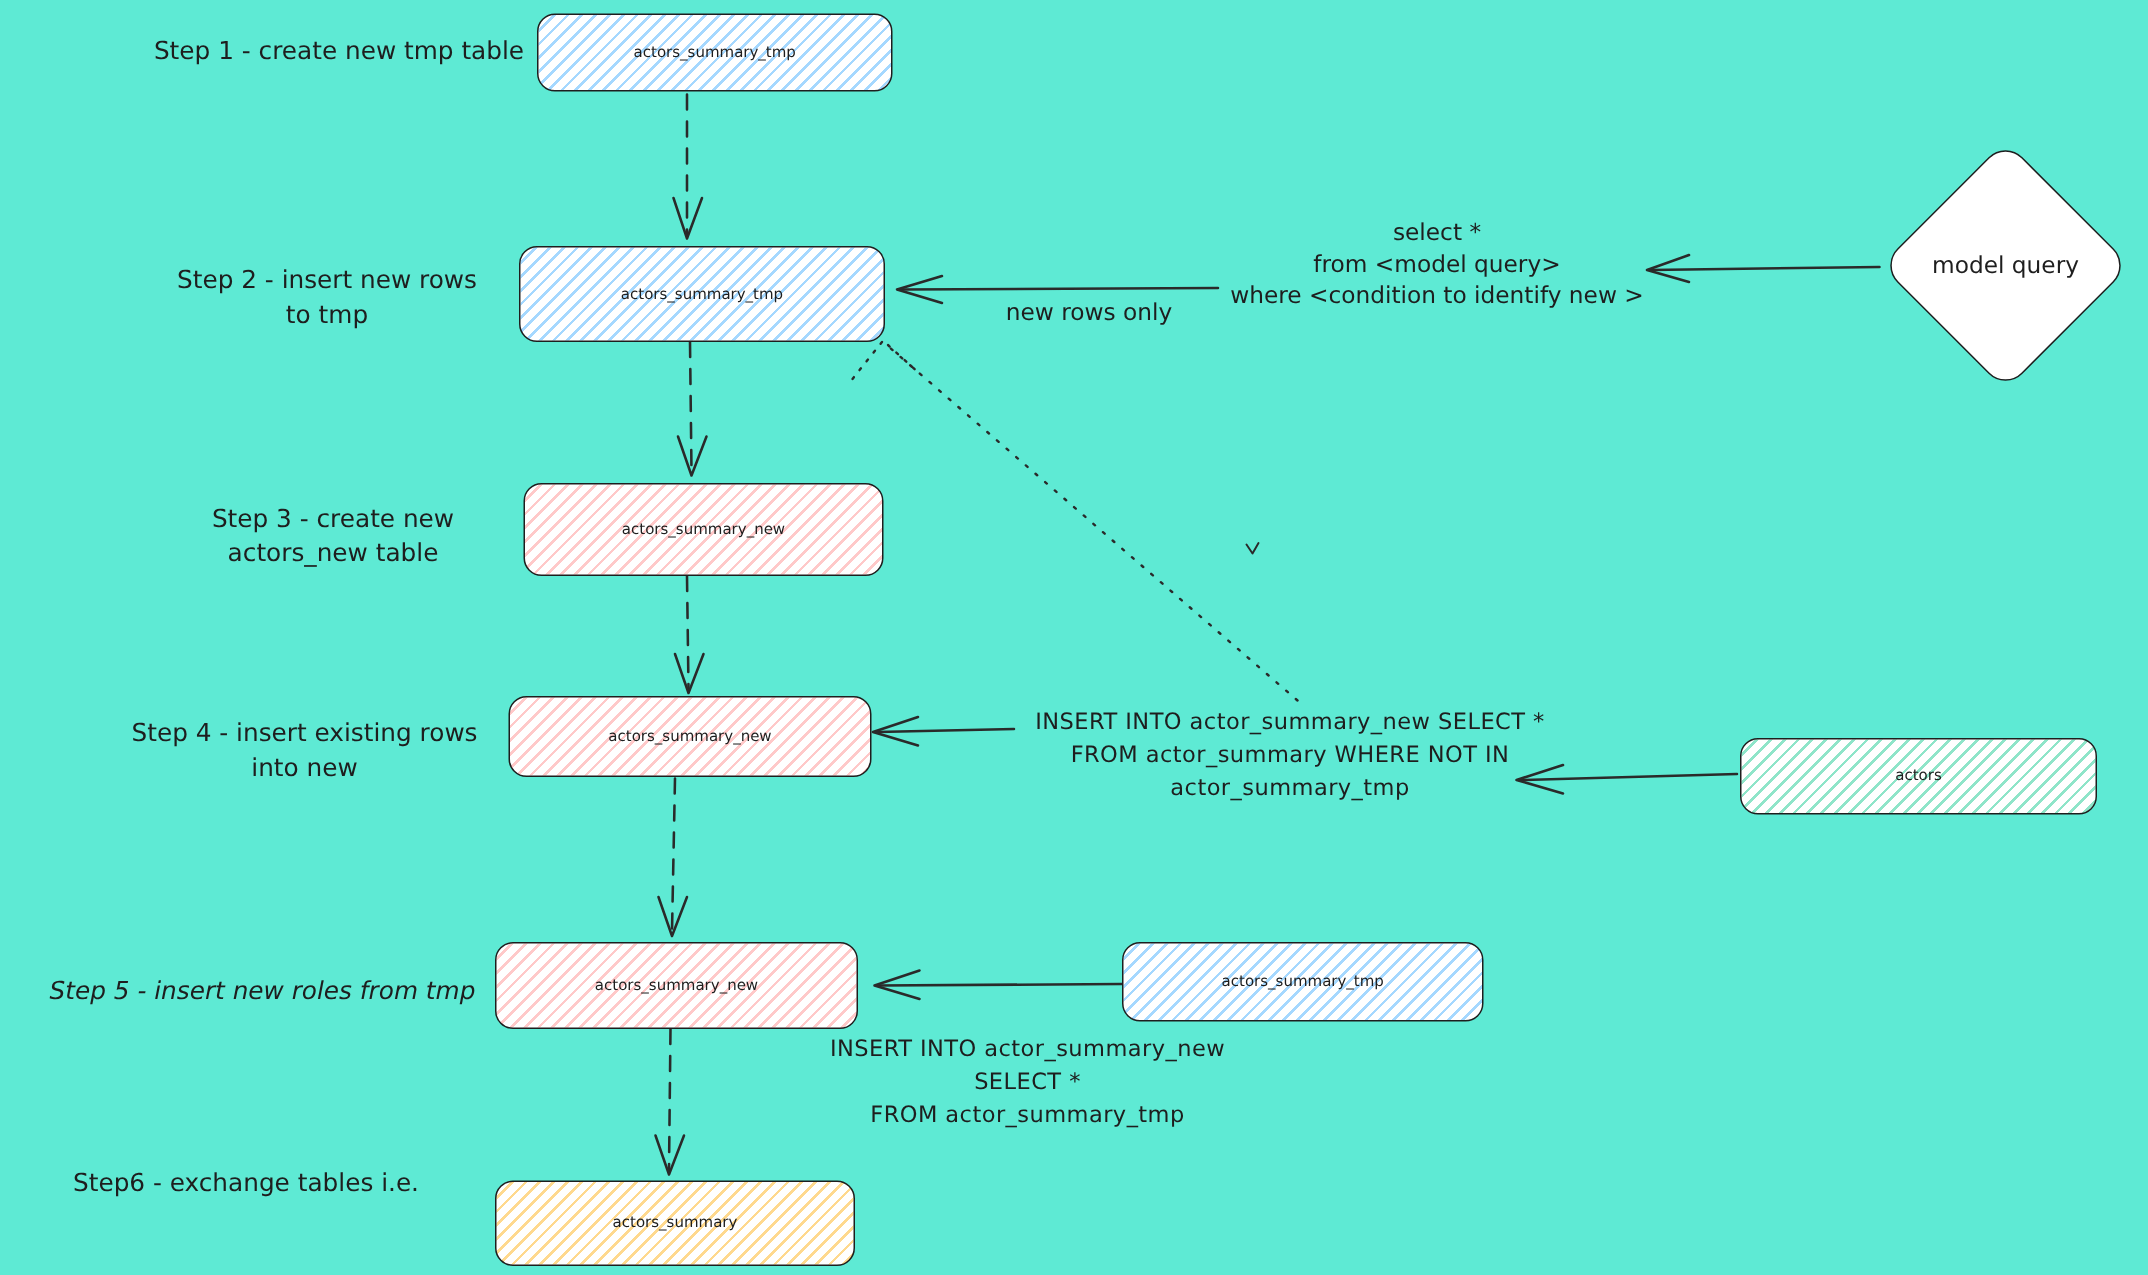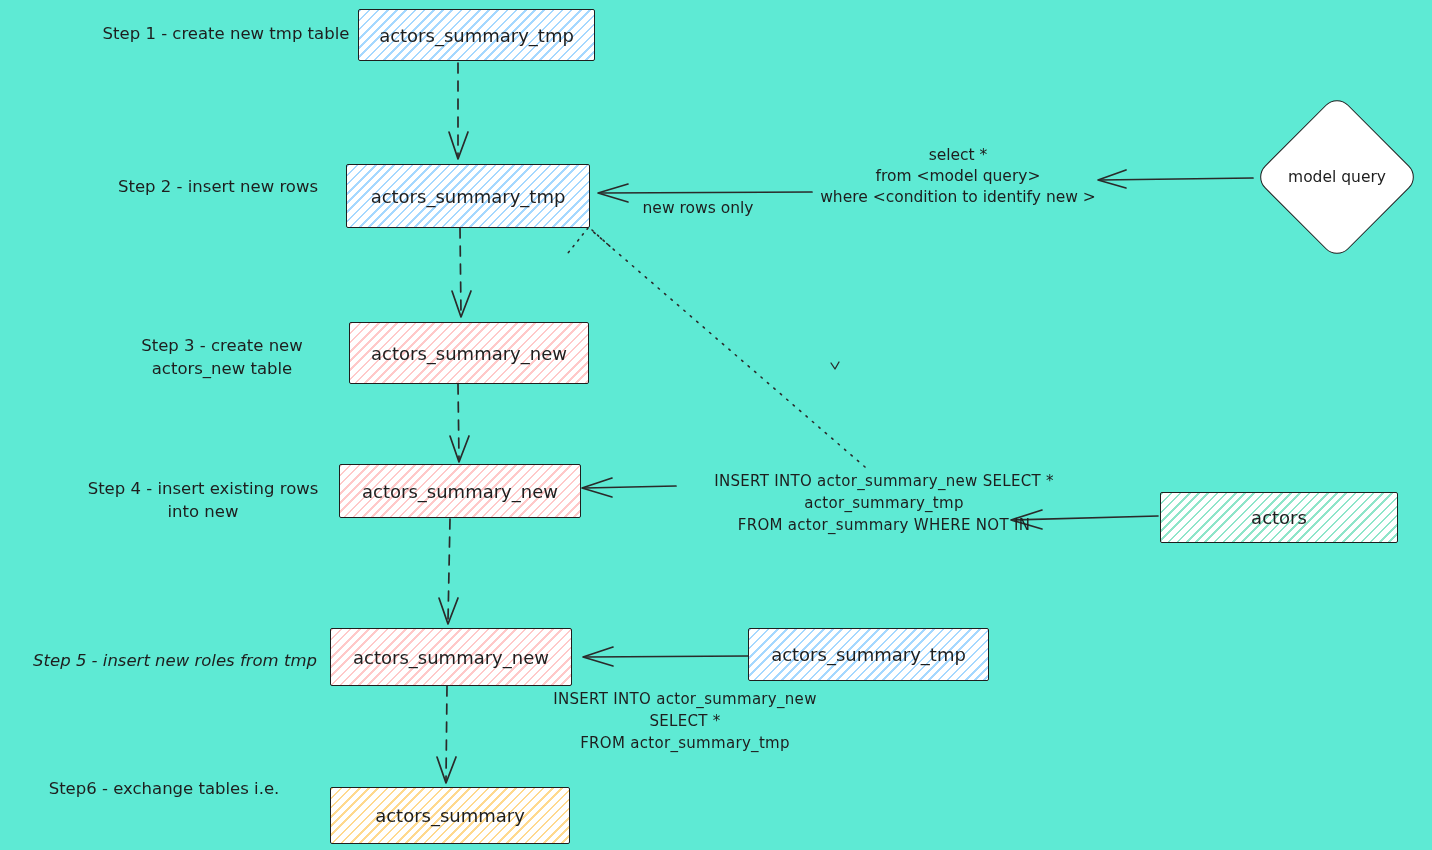--- a/index.html
+++ b/index.html
@@ -8,23 +8,23 @@
     width:1432px;height:850px;
     background:#5eead4;
     font-family:"DejaVu Sans", sans-serif;
     color:#1e1e1e;
     overflow:hidden;
   }
   .connectors{position:absolute;left:0;top:0;z-index:1;}
   .node{
     position:absolute;z-index:2;
     border:1.8px solid #1e1e1e;
-    border-radius:2px;
+    border-radius:12px;
     display:flex;align-items:center;justify-content:center;
-    font-size:18px;
+    font-size:10px;
     background-color:#ffffff;
   }
   .hatch-blue{background-image:repeating-linear-gradient(135deg,#a5d8ff 0,#a5d8ff 1.8px,transparent 1.8px,transparent 6.5px);}
   .hatch-red{background-image:repeating-linear-gradient(135deg,#ffc9c9 0,#ffc9c9 1.8px,transparent 1.8px,transparent 6.5px);}
   .hatch-green{background-image:repeating-linear-gradient(135deg,#8fe5c9 0,#8fe5c9 1.8px,transparent 1.8px,transparent 6.5px);}
   .hatch-yellow{background-image:repeating-linear-gradient(135deg,#ffd98e 0,#ffd98e 1.8px,transparent 1.8px,transparent 6.5px);}
   .step-label{
     position:absolute;z-index:2;
     font-size:16.5px;line-height:23px;text-align:center;
   }
@@ -103,20 +103,21 @@
     <g stroke-width="1.3">
       <path d="M831 363 L835 369 L839 362"></path>
     </g>
   </svg>
 
   <div class="step-label" style="left:90px;top:22px;width:272px;">
     <div>Step 1 - create new tmp table</div>
   </div>
   <div class="step-label" style="left:98px;top:175px;width:240px;">
     <div>Step 2 - insert new rows</div>
+    <div>to tmp</div>
   </div>
   <div class="step-label" style="left:102px;top:334px;width:240px;">
     <div>Step 3 - create new</div>
     <div>actors_new table</div>
   </div>
   <div class="step-label" style="left:63px;top:477px;width:280px;">
     <div>Step 4 - insert existing rows</div>
     <div>into new</div>
   </div>
   <div class="step-label" style="left:25px;top:649px;width:300px;font-style:italic;">
@@ -155,27 +156,27 @@
   <div class="diamond-wrap" style="left:1278px;top:118px;width:118px;height:118px;">
     <div class="diamond-shape"></div>
     <div class="diamond-label">model query</div>
   </div>
 
   <div class="annotation" style="left:788px;top:145px;width:340px;">
     <div>select *</div>
     <div>from &lt;model query&gt;</div>
     <div>where &lt;condition to identify new &gt;</div>
   </div>
-  <div class="annotation" style="left:628px;top:198px;width:140px;">
+  <div class="annotation" style="left:656px;top:198px;width:140px;">
     <div>new rows only</div>
   </div>
-  <div class="annotation sql" style="left:674px;top:470px;width:420px;">
+  <div class="annotation sql" style="left:650px;top:470px;width:420px;">
     <div>INSERT INTO actor_summary_new SELECT *</div>
+    <div>FROM actor_summary WHERE NOT IN</div>
     <div>actor_summary_tmp</div>
-    <div>FROM actor_summary WHERE NOT IN</div>
   </div>
   <div class="annotation sql" style="left:535px;top:688px;width:300px;text-align:center;">
     <div>INSERT INTO actor_summary_new</div>
     <div>SELECT *</div>
     <div>FROM actor_summary_tmp</div>
   </div>
 
 </div>
 
 </body></html>

